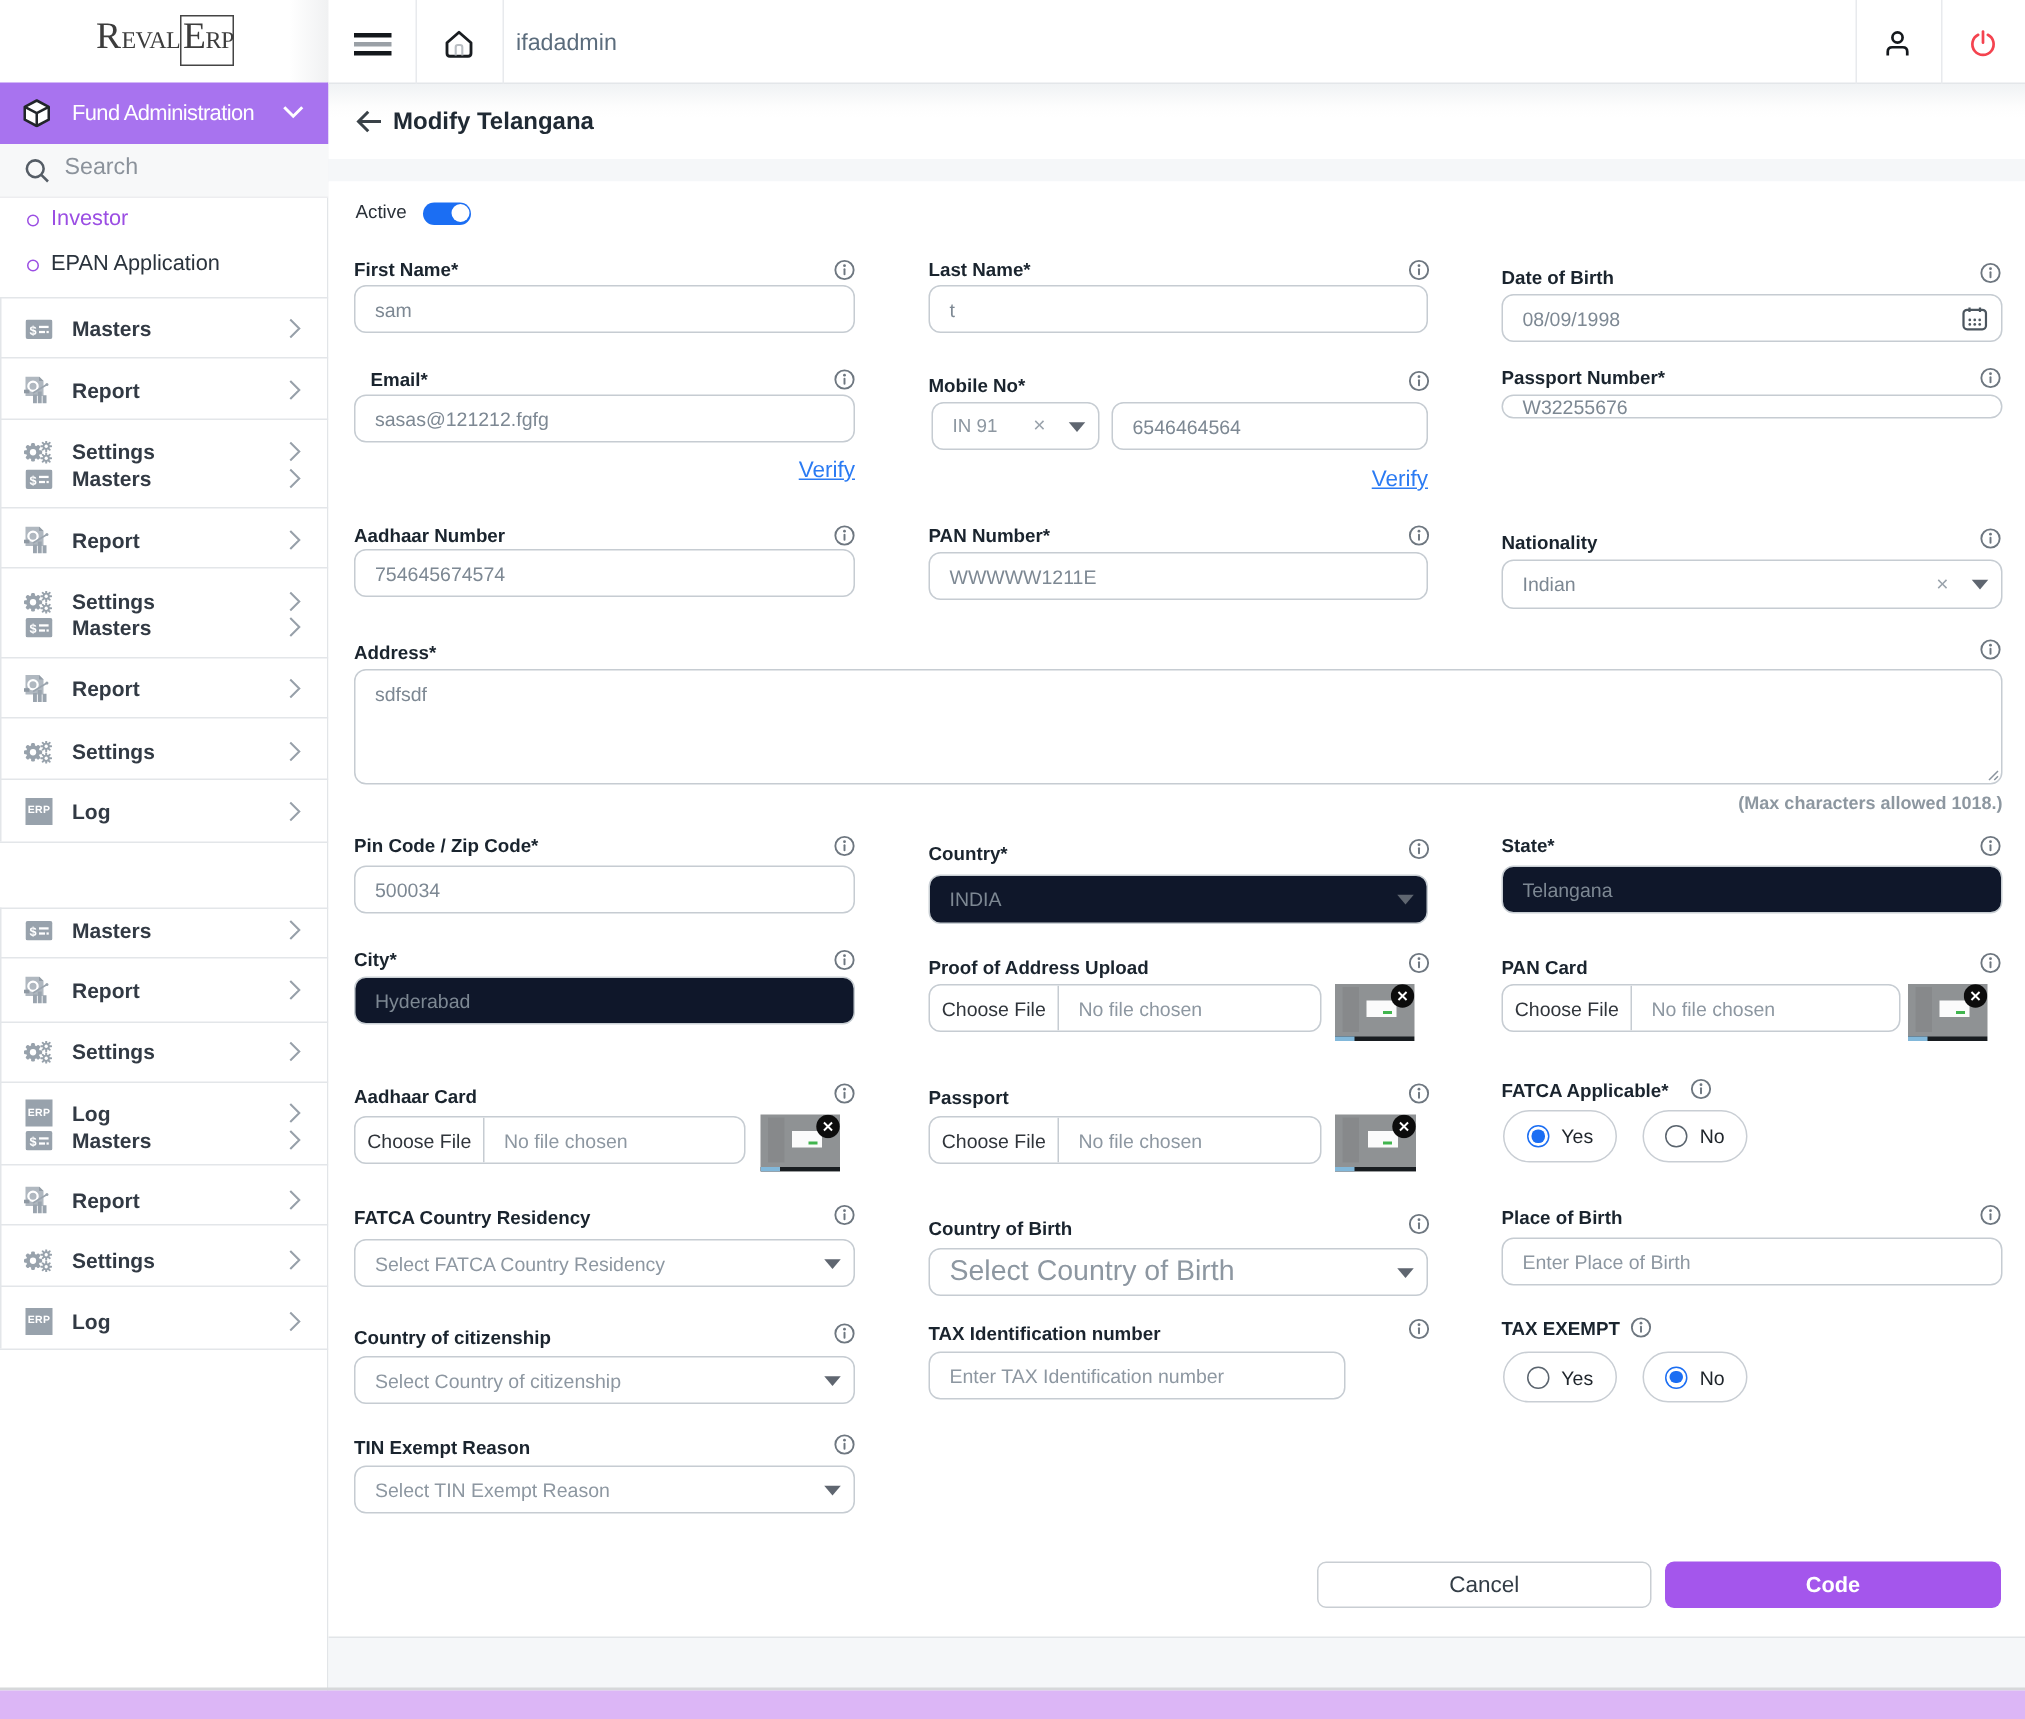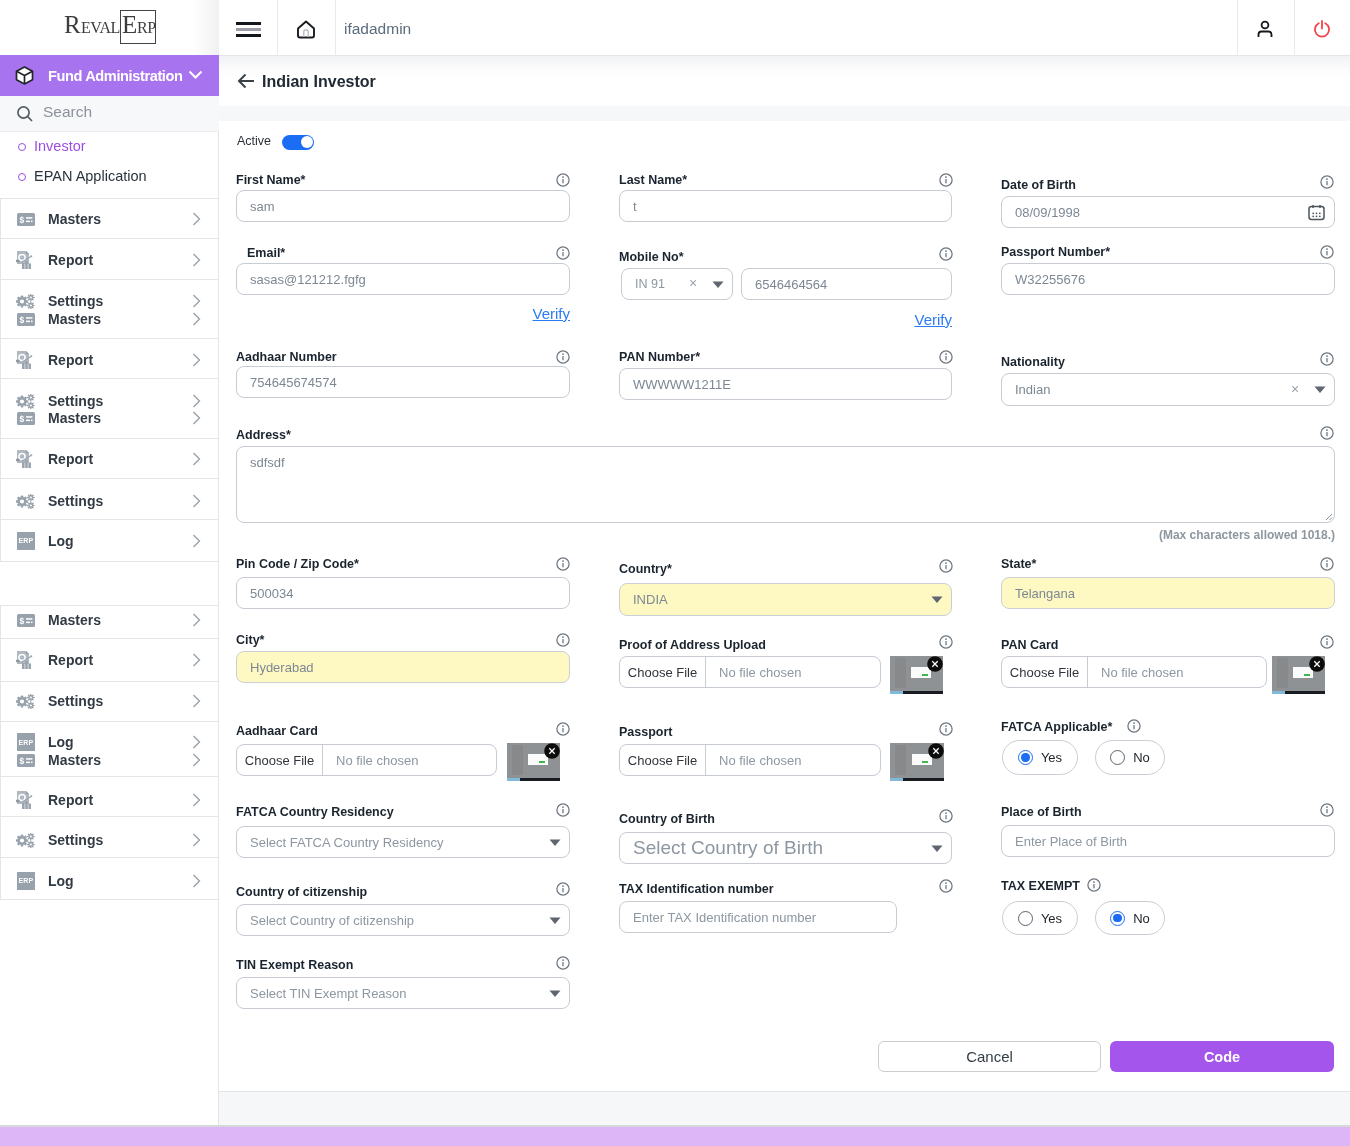--- a/index.html
+++ b/index.html
@@ -1,38 +1,38 @@
 <!DOCTYPE html>
 <html><head><meta charset="utf-8"><title>RevalErp</title><style>
 *{margin:0;padding:0;box-sizing:border-box}
 body{font-family:"Liberation Sans",sans-serif;width:1350px;height:1146px;position:relative;background:#fff;overflow:hidden}
 .lbl{position:absolute;font-size:12.5px;font-weight:bold;color:#1a242e;white-space:nowrap}
 .inp{position:absolute;border:1px solid #c6ccd2;border-radius:8px;background:#fff;display:flex;align-items:center;padding-left:13px;font-size:13px;white-space:nowrap;overflow:hidden}
-.dis{background:#fef9c3;border-color:#c9cfd4}
+.dis{background:#0f172a;border-color:#c9cfd4}
 .xmk{position:absolute;font-size:14px;color:#9aa3ac;width:16px;text-align:center}
 .mrow{position:absolute;left:0;width:219px;height:0}
 .mtxt{position:absolute;left:48px;top:-8px;font-size:14px;font-weight:bold;color:#323a44}
 .hline{position:absolute;background:#e3e6e9;height:1px}
 </style></head><body>
 
 <div style="position:absolute;left:0;top:0;width:219px;height:1127px;background:#fff;border-right:1px solid #e2e5e8"></div>
 <div style="position:absolute;left:0;top:0;width:219px;height:55px;background:linear-gradient(90deg,#fff 88%,#f0f1f2 100%)"></div>
 <div style="position:absolute;left:64px;top:8px;width:120px;height:40px;font-family:'Liberation Serif',serif;color:#3d3d3d">
     <span style="position:absolute;left:56px;top:2px;width:36px;height:34px;border:1.7px solid #444"></span>
     <span style="position:absolute;left:0;top:3px;font-size:25px">R</span>
     <span style="position:absolute;left:17px;top:11px;font-size:16px;letter-spacing:-0.4px">EVAL</span>
     <span style="position:absolute;left:58px;top:3px;font-size:25px">E</span>
     <span style="position:absolute;left:73px;top:11px;font-size:16px;letter-spacing:-0.4px">RP</span>
   </div>
 <div style="position:absolute;left:0;top:55px;width:219px;height:41px;background:#a873ef;color:#fff">
     <svg style="position:absolute;left:15px;top:11px" width="19" height="19" viewBox="0 0 19 19">
       <path d="M9.5 1 L17.5 5.2 L17.5 13.8 L9.5 18 L1.5 13.8 L1.5 5.2 Z" fill="#fff" stroke="#22262a" stroke-width="1.7" stroke-linejoin="round"></path>
       <path d="M1.5 5.2 L9.5 9.4 L17.5 5.2 M9.5 9.4 L9.5 18" fill="none" stroke="#22262a" stroke-width="1.7" stroke-linejoin="round"></path>
     </svg>
-    <div style="position:absolute;left:48px;top:12.5px;font-size:14.6px;font-weight:bold;letter-spacing:-0.4px">Fund Administration</div>
+    <div style="position:absolute;left:48px;top:12.5px;font-size:14.6px;font-weight:normal;letter-spacing:-0.4px">Fund Administration</div>
     <svg style="position:absolute;left:188px;top:15px" width="15" height="10" viewBox="0 0 15 10">
       <path d="M1.5 1.5 L7.5 7.5 L13.5 1.5" fill="none" stroke="#fff" stroke-width="2"></path>
     </svg>
   </div>
 <div style="position:absolute;left:0;top:96px;width:219px;height:36px;background:#f7f8f9;border-bottom:1px solid #ededf0">
     <svg style="position:absolute;left:16px;top:9px" width="18" height="18" viewBox="0 0 18 18">
       <circle cx="7.5" cy="7.5" r="5.6" fill="none" stroke="#555d66" stroke-width="1.7"></circle>
       <line x1="11.7" y1="11.7" x2="16" y2="16" stroke="#555d66" stroke-width="1.7"></line>
     </svg>
     <div style="position:absolute;left:43px;top:7px;font-size:15.5px;color:#8b929b">Search</div>
@@ -409,21 +409,21 @@
   </svg>
 <div style="position:absolute;left:1294px;top:0;width:1px;height:56px;background:#e8eaed"></div>
 <svg style="position:absolute;left:1313px;top:20px" width="18" height="18" viewBox="0 0 18 18">
     <path d="M5.8 3.2 A7.1 7.1 0 1 0 12.2 3.2" fill="none" stroke="#f4434f" stroke-width="1.8" stroke-linecap="round"></path>
     <line x1="9" y1="1" x2="9" y2="8.5" stroke="#f4434f" stroke-width="1.8" stroke-linecap="round"></line>
   </svg>
 <div style="position:absolute;left:219px;top:56px;width:1131px;height:50px;background:linear-gradient(#f0f2f4 0%,#fdfdfd 30%,#fff 45%)"></div>
 <svg style="position:absolute;left:237px;top:73px" width="18" height="16" viewBox="0 0 18 16">
     <path d="M8.5 1.5 L2 8 L8.5 14.5 M2.3 8 L17 8" fill="none" stroke="#3a4248" stroke-width="2"></path>
   </svg>
-<div style="position:absolute;left:262px;top:73px;font-size:16px;font-weight:bold;color:#202a34">Indian Investor</div>
+<div style="position:absolute;left:262px;top:73px;font-size:16px;font-weight:bold;color:#202a34">Modify Telangana</div>
 <div style="position:absolute;left:219px;top:106px;width:1131px;height:15px;background:#f5f7f9"></div>
 <div style="position:absolute;left:219px;top:121px;width:1131px;height:971px;background:#fff;border-bottom:1px solid #e2e5e8"></div>
 <div style="position:absolute;left:219px;top:1092px;width:1131px;height:35px;background:#f5f7f9"></div>
 <div style="position:absolute;left:0;top:1125px;width:1350px;height:2px;background:#d6d8da"></div>
 <div style="position:absolute;left:0;top:1127px;width:1350px;height:19px;background:#dcb6f6"></div>
 <div style="position:absolute;left:237px;top:134px;font-size:12.5px;color:#2a3139">Active</div>
 <div style="position:absolute;left:282px;top:134.5px;width:32px;height:15px;border-radius:7.5px;background:#1b6ef3">
     <div style="position:absolute;right:1.5px;top:1.5px;width:12px;height:12px;border-radius:50%;background:#fff"></div>
   </div>
 <div class="lbl" style="left:236px;top:173px">First Name*</div>
@@ -490,21 +490,21 @@
 <div class="inp" style="left:741px;top:268px;width:211px;height:32px">
     <span style="color:#7d8893">6546464564</span>
   </div>
 <div style="position:absolute;left:892px;top:311px;width:60px;text-align:right;font-size:15px;color:#2b7bf3;text-decoration:underline">Verify</div>
 <div class="lbl" style="left:1001px;top:245px">Passport Number*</div>
 <svg style="position:absolute;left:1320px;top:245px" width="14" height="14" viewBox="0 0 14 14">
     <circle cx="7" cy="7" r="6.1" fill="none" stroke="#6e7780" stroke-width="1.25"></circle>
     <circle cx="7" cy="4.1" r="0.95" fill="#6e7780"></circle>
     <rect x="6.35" y="5.9" width="1.3" height="4.6" rx="0.65" fill="#6e7780"></rect>
   </svg>
-<div class="inp" style="left:1001px;top:263px;width:334px;height:32px">
+<div class="inp" style="left:1001px;top:263px;width:334px;height:16px">
     <span style="color:#7d8893">W32255676</span>
   </div>
 <div class="lbl" style="left:236px;top:350px">Aadhaar Number</div>
 <svg style="position:absolute;left:556px;top:350px" width="14" height="14" viewBox="0 0 14 14">
     <circle cx="7" cy="7" r="6.1" fill="none" stroke="#6e7780" stroke-width="1.25"></circle>
     <circle cx="7" cy="4.1" r="0.95" fill="#6e7780"></circle>
     <rect x="6.35" y="5.9" width="1.3" height="4.6" rx="0.65" fill="#6e7780"></rect>
   </svg>
 <div class="inp" style="left:236px;top:366px;width:334px;height:32px">
     <span style="color:#7d8893">754645674574</span>

